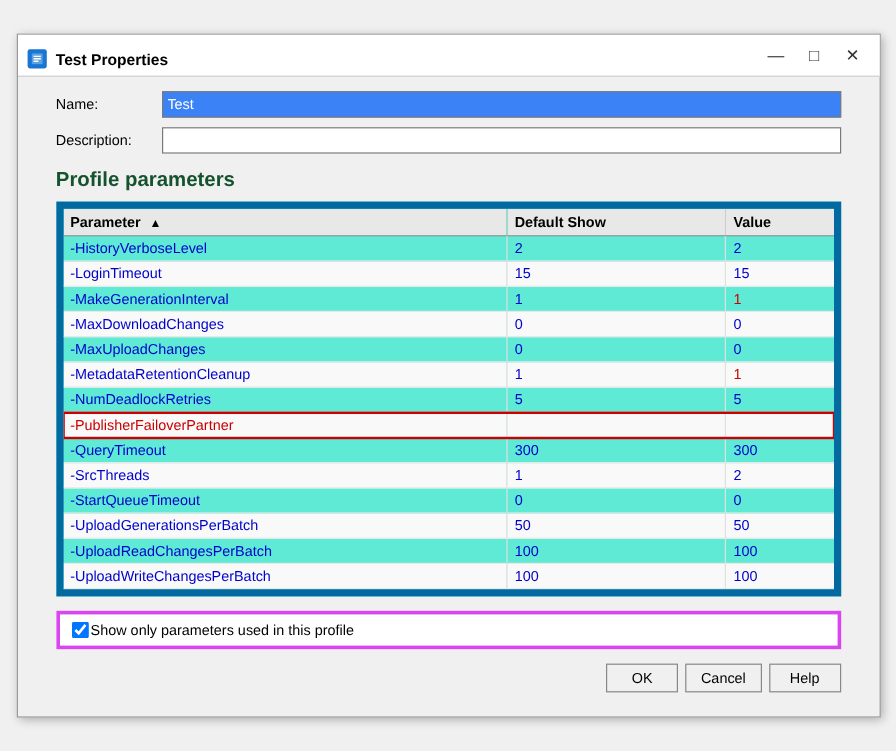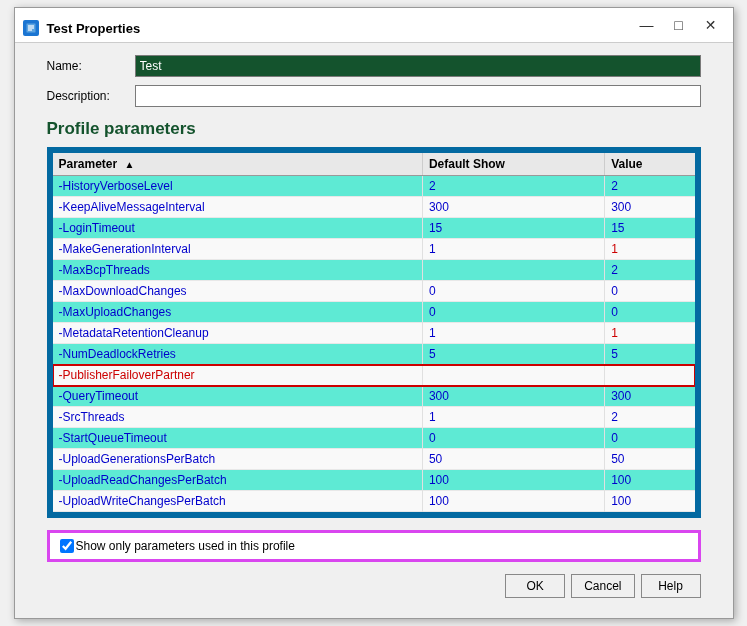--- a/index.html
+++ b/index.html
@@ -82,21 +82,21 @@
     }
     .field-input {
       flex: 1;
       height: 22px;
       border: 1px solid #7a7a7a;
       padding: 2px 4px;
       font-size: 12px;
       background: #fff;
     }
     .field-input.highlighted {
-      background: #14532d;
+      background: #3b82f6;
       color: #fff;
     }
     .section-title {
       font-size: 17px;
       font-weight: 700;
       color: #14532d;
       margin-top: 4px;
     }
     .table-container {
       border: 6px solid #0369a1;
@@ -242,38 +242,28 @@
               <th>Value</th>
             </tr>
           </thead>
           <tbody id="table-body">
           <tr>
                 <td class="param-name-blue">-HistoryVerboseLevel</td>
                 <td class="blue-val">2</td>
                 <td class="blue-val">2</td>
               </tr>
               <tr>
-                <td class="param-name-blue">-KeepAliveMessageInterval</td>
-                <td class="blue-val">300</td>
-                <td class="blue-val">300</td>
-              </tr>
-              <tr>
                 <td class="param-name-blue">-LoginTimeout</td>
                 <td class="blue-val">15</td>
                 <td class="blue-val">15</td>
               </tr>
               <tr>
                 <td class="param-name-blue">-MakeGenerationInterval</td>
                 <td class="blue-val">1</td>
                 <td class="red-val">1</td>
-              </tr>
-              <tr>
-                <td class="param-name-blue">-MaxBcpThreads</td>
-                <td class="blue-val"></td>
-                <td class="blue-val">2</td>
               </tr>
               <tr>
                 <td class="param-name-blue">-MaxDownloadChanges</td>
                 <td class="blue-val">0</td>
                 <td class="blue-val">0</td>
               </tr>
               <tr>
                 <td class="param-name-blue">-MaxUploadChanges</td>
                 <td class="blue-val">0</td>
                 <td class="blue-val">0</td>

